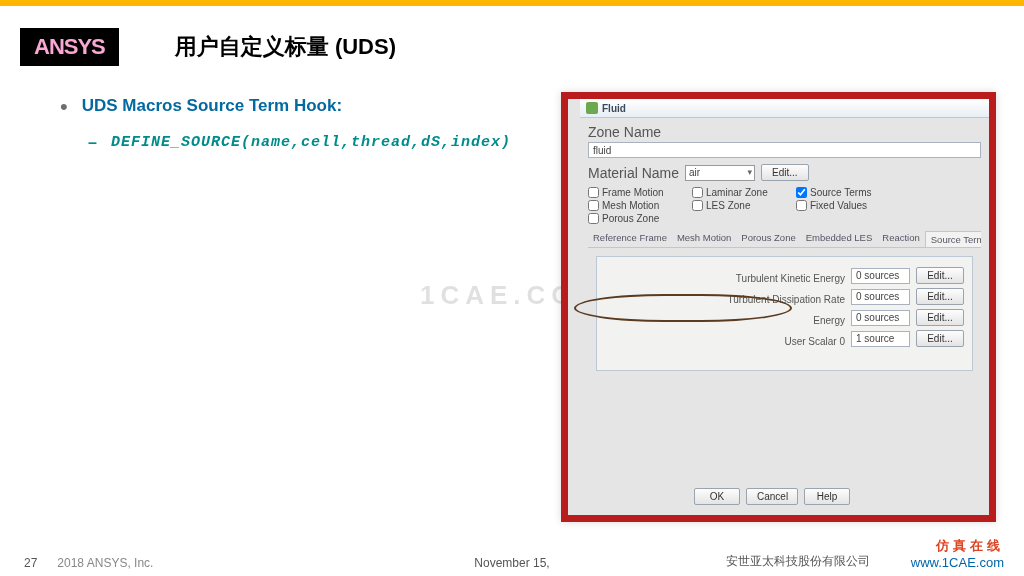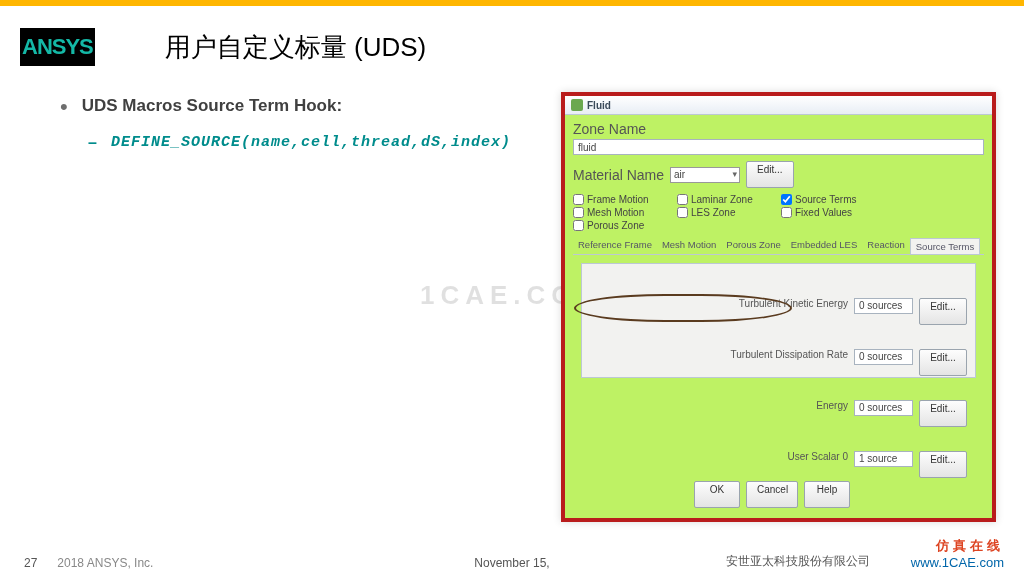--- a/index.html
+++ b/index.html
@@ -1,47 +1,47 @@
 <!DOCTYPE html>
 <html><head>
 <meta charset="utf-8">
 <style>
   * { margin: 0; padding: 0; box-sizing: border-box; }
   body { width: 1024px; height: 576px; font-family: Arial, sans-serif; background: #fff; overflow: hidden; position: relative; }
   .top-bar { height: 6px; background: #ffb600; }
   .header { display: flex; align-items: center; padding: 22px 10px 10px 10px; }
-  .logo-box { display: inline-block; background: #000; color: #14b8a6; padding: 6px 2px; font-size: 22px; font-weight: 900; letter-spacing: -1px; margin-left: 10px; }
-  .slide-title { font-size: 26px; font-weight: 400; color: #000; margin-left: 70px; }
+  .logo-box { display: inline-block; background: #000; color: #f9a8d4; padding: 6px 14px; font-size: 22px; font-weight: 900; letter-spacing: -1px; margin-left: 10px; }
+  .slide-title { font-size: 22px; font-weight: 700; color: #000; margin-left: 56px; }
   .content { padding: 20px 0 0 60px; }
   .bullet-row { display: flex; align-items: flex-start; gap: 14px; margin-bottom: 16px; }
   .gray-bullet { color: #6e6e6e; font-size: 22px; line-height: 1; }
-  .bullet-text { font-size: 17px; font-weight: 700; color: #404040; }
+  .bullet-text { font-size: 17px; font-weight: 700; color: #0369a1; }
   .sub-row { display: flex; align-items: flex-start; gap: 14px; margin-left: 28px; }
   .teal-dash { color: #008c8c; font-size: 16px; font-weight: 700; }
   .code-text { font-family: "Courier New", monospace; font-size: 15px; font-weight: 700; color: #008c8c; letter-spacing: 1px; font-style: italic; }
   .watermark { position: absolute; left: 420px; top: 280px; font-size: 26px; font-weight: 700; color: rgba(0,0,0,0.12); letter-spacing: 6px; }
-  .dialog { position: absolute; top: 92px; right: 28px; width: 435px; height: 430px; border: 4px solid #b91c1c; background: #bef264; box-shadow: 0 0 8px rgba(0,0,0,0.15); font-size: 10px; color: #444; }
+  .dialog { position: absolute; top: 92px; right: 28px; width: 435px; height: 430px; border: 7px solid #b91c1c; background: #e5e5e5; box-shadow: 0 0 8px rgba(0,0,0,0.15); font-size: 10px; color: #444; padding-left: 12px; }
   .dlg-title { background: linear-gradient(#fff,#e8eef5); border-bottom: 1px solid #bcc8d4; padding: 3px 6px; display: flex; align-items: center; gap: 4px; font-weight: 700; color: #3a4a5a; }
   .dlg-icon { width: 12px; height: 12px; background: #6ba84f; border-radius: 2px; position:relative;}
   .dlg-body { padding: 6px 8px 8px 8px; }
   .lbl { font-size: 14px; color: #555; }
   .field { background: #fff; border: 1px solid #a8b3bf; height: 16px; padding: 1px 4px; font-size: 10px; color:#444;}
   .zone-input { width: 100%; margin-top:2px; margin-bottom: 6px;}
   .mat-row { display: flex; align-items: center; gap: 6px; margin-bottom: 6px;}
   .dd { background: #fff; border: 1px solid #999; height: 16px; width: 70px; font-size: 10px; padding: 1px 3px; position: relative;}
   .dd::after { content:"▾"; position:absolute; right:2px; top:1px; font-size:9px; color:#666;}
-  .btn { display:inline-block; background: linear-gradient(#fdfdfd,#e4e4e4); border:1px solid #9aa4ae; border-radius:2px; font-size:10px; height:27px; line-height:15px; padding:0 10px; text-align:center; color:#333;}
+  .btn { display:inline-block; background: linear-gradient(#fdfdfd,#e4e4e4); border:1px solid #9aa4ae; border-radius:2px; font-size:10px; height:17px; line-height:15px; padding:0 10px; text-align:center; color:#333;}
   .chk-grid { display: grid; grid-template-columns: 100px 100px 110px; gap: 2px 4px; margin-bottom: 6px;}
   .chk { display:flex; align-items:center; gap:3px; font-size:10px;}
   .chk input { width:11px; height:11px;}
   .tabs { display:flex; border-bottom:1px solid #bcc8d4; margin-bottom:8px; gap:0; font-size:9.5px; color:#556; overflow:hidden;}
   .tab { padding: 2px 5px; white-space: nowrap; }
   .tab.active { background:#f2f2f0; border:1px solid #bcc8d4; border-bottom:1px solid #f2f2f0; position:relative; top:1px;}
   .panel { border:1px solid #bcc8d4; background:#f2f2f0; margin: 0 8px; padding: 10px 8px; height: 115px;}
-  .row { display:flex; align-items:flex-start; justify-content:flex-end; gap:6px; margin-bottom:4px;margin-top:24px;}
+  .row { display:flex; align-items:flex-end; justify-content:flex-end; gap:6px; margin-bottom:4px;}
   .row-label { font-size:10px; color:#555; text-align:right; flex: 1 1 auto; white-space:nowrap;}
   .row-val { width: 59px; }
   .row-edit { width: 48px; padding:0; }
   .circle { position:absolute; border: 2px solid #5a3b1f; border-radius: 50% / 60%; width: 218px; height: 28px; left: 574px; top: 294px; pointer-events:none; }
   .btn-bar { position:absolute; bottom:10px; left:0; right:13px; display:flex; justify-content:center; gap:6px;}
   .footer { position:absolute; bottom:6px; left:0; right:0; padding: 0 24px; display:flex; align-items:flex-end; justify-content:space-between; font-size:12px; color:#555;}
   .footer .mid { position:absolute; left:50%; transform:translateX(-50%); text-align:center;}
   .wm-red { color:#d42; font-weight:700;}
   .wm-blue { color:#06a;}
   .wm-box { position:absolute; right:20px; bottom:6px; text-align:right; font-size:13px;}

